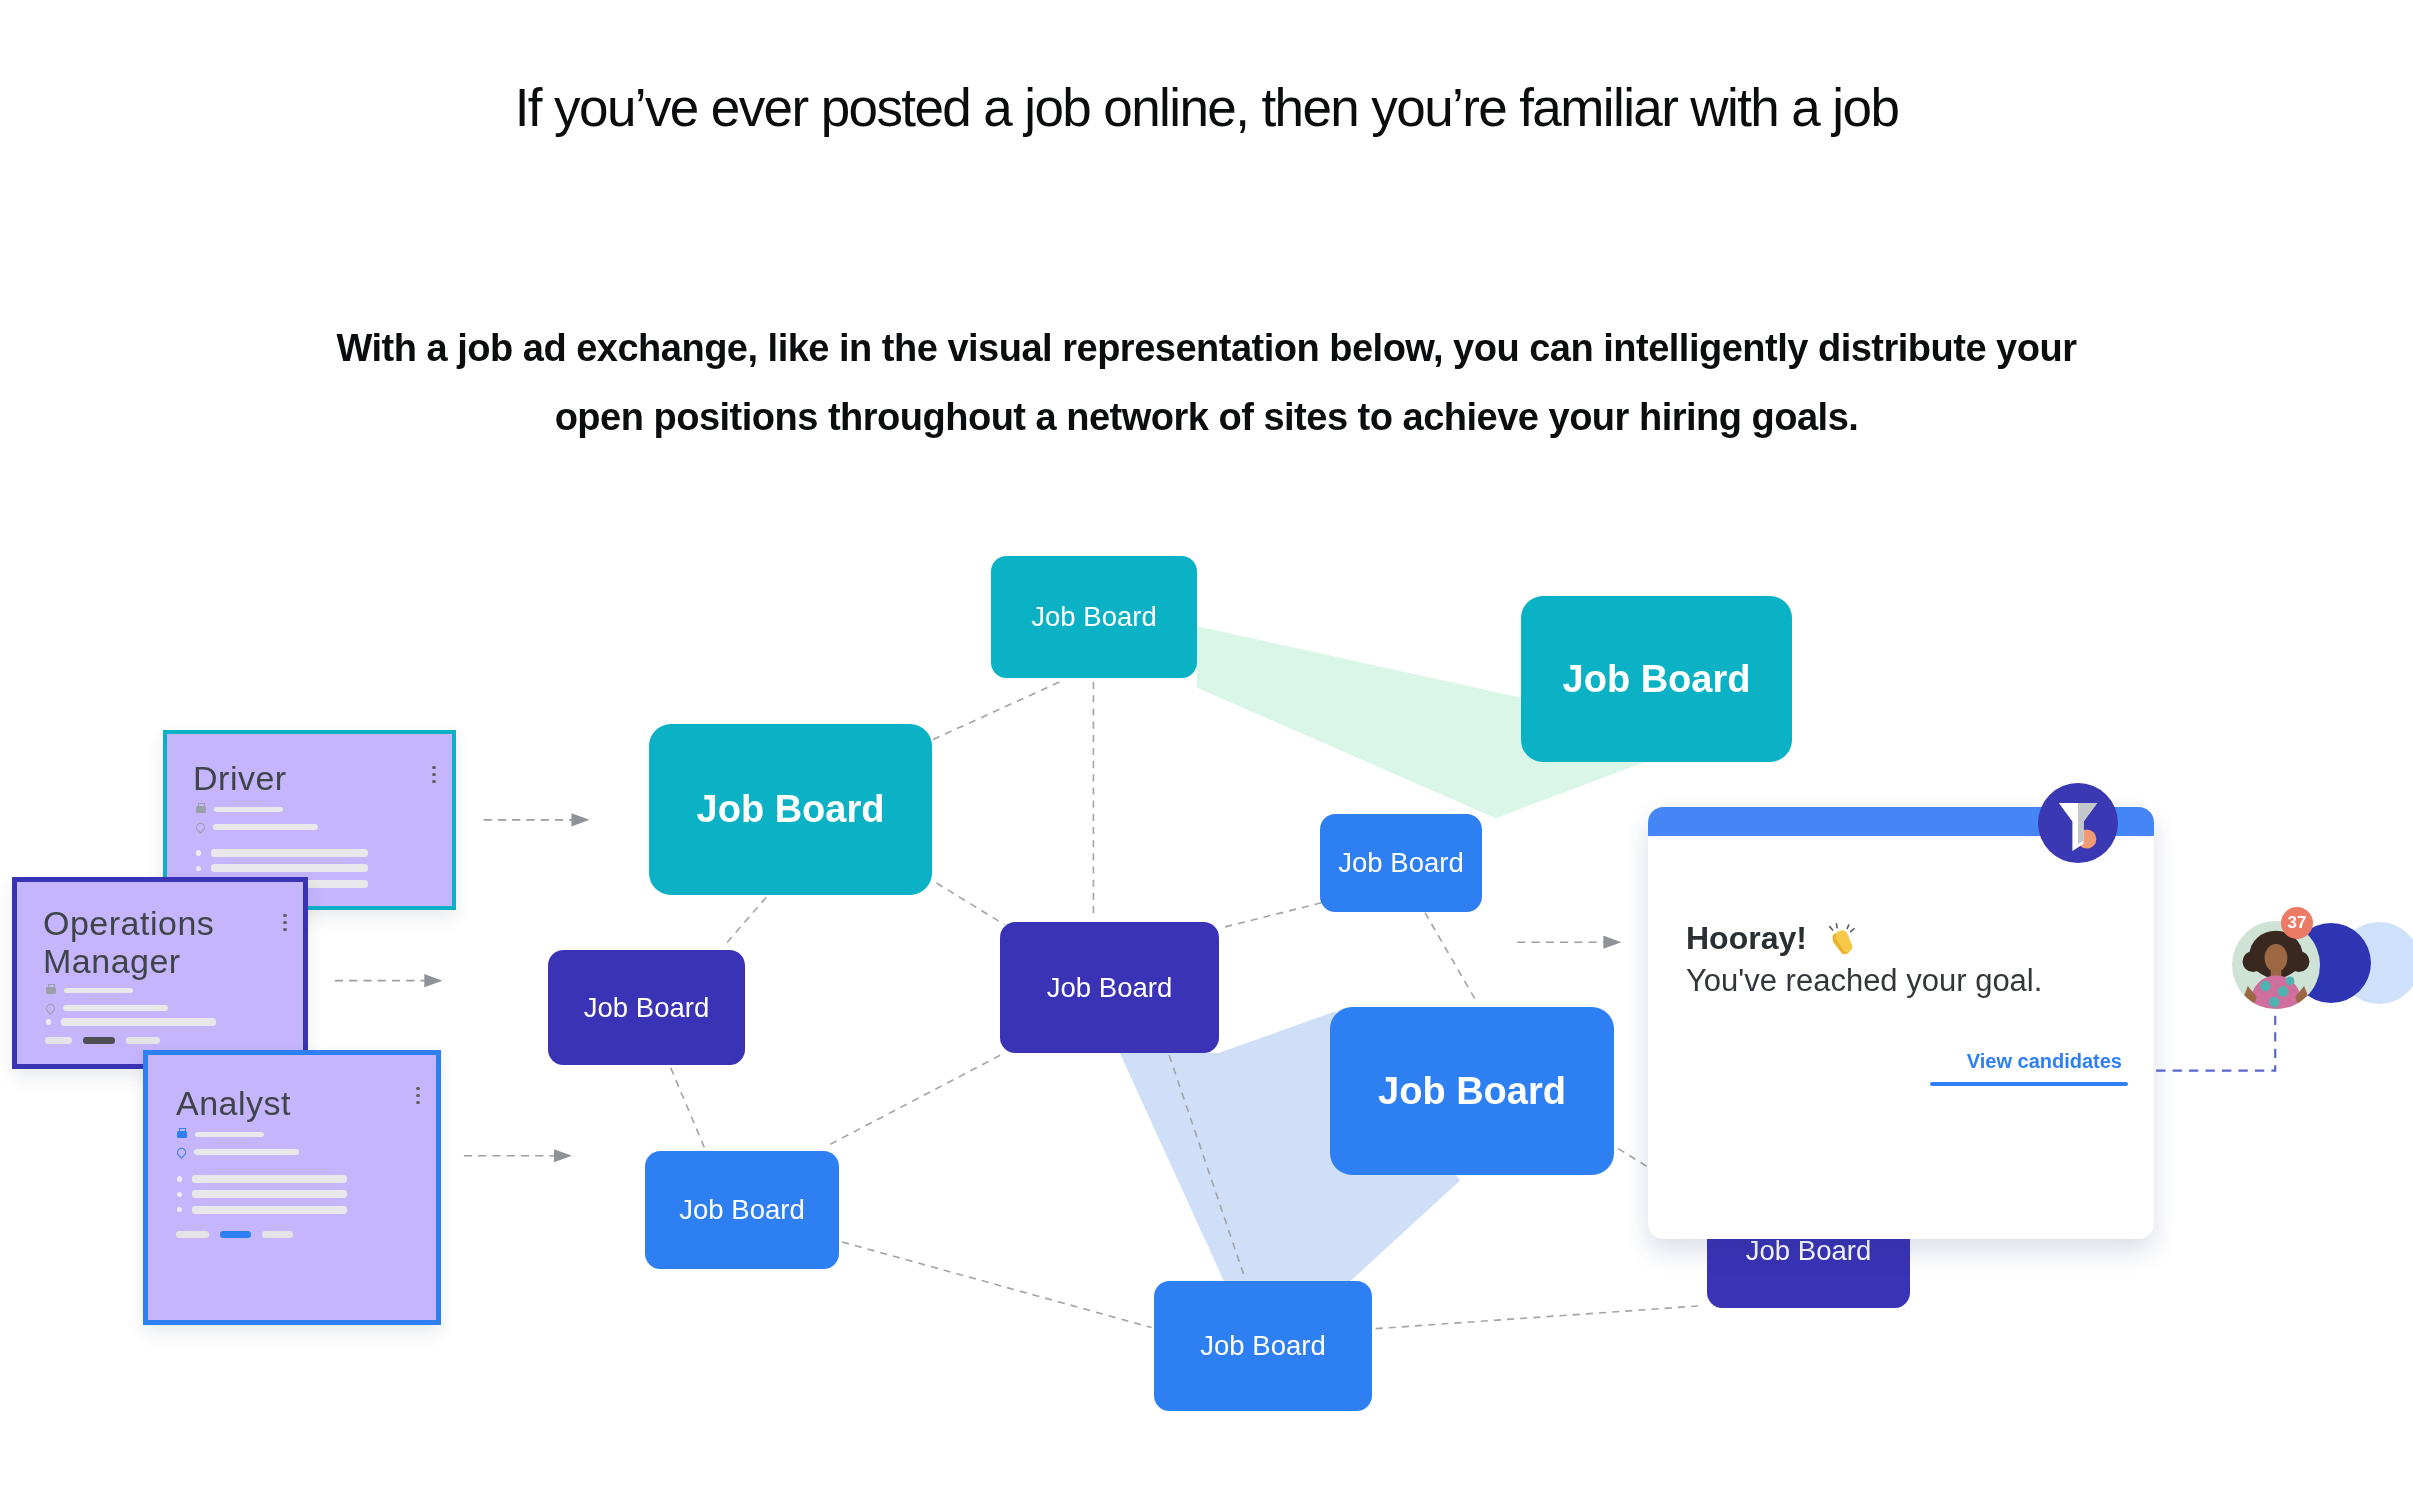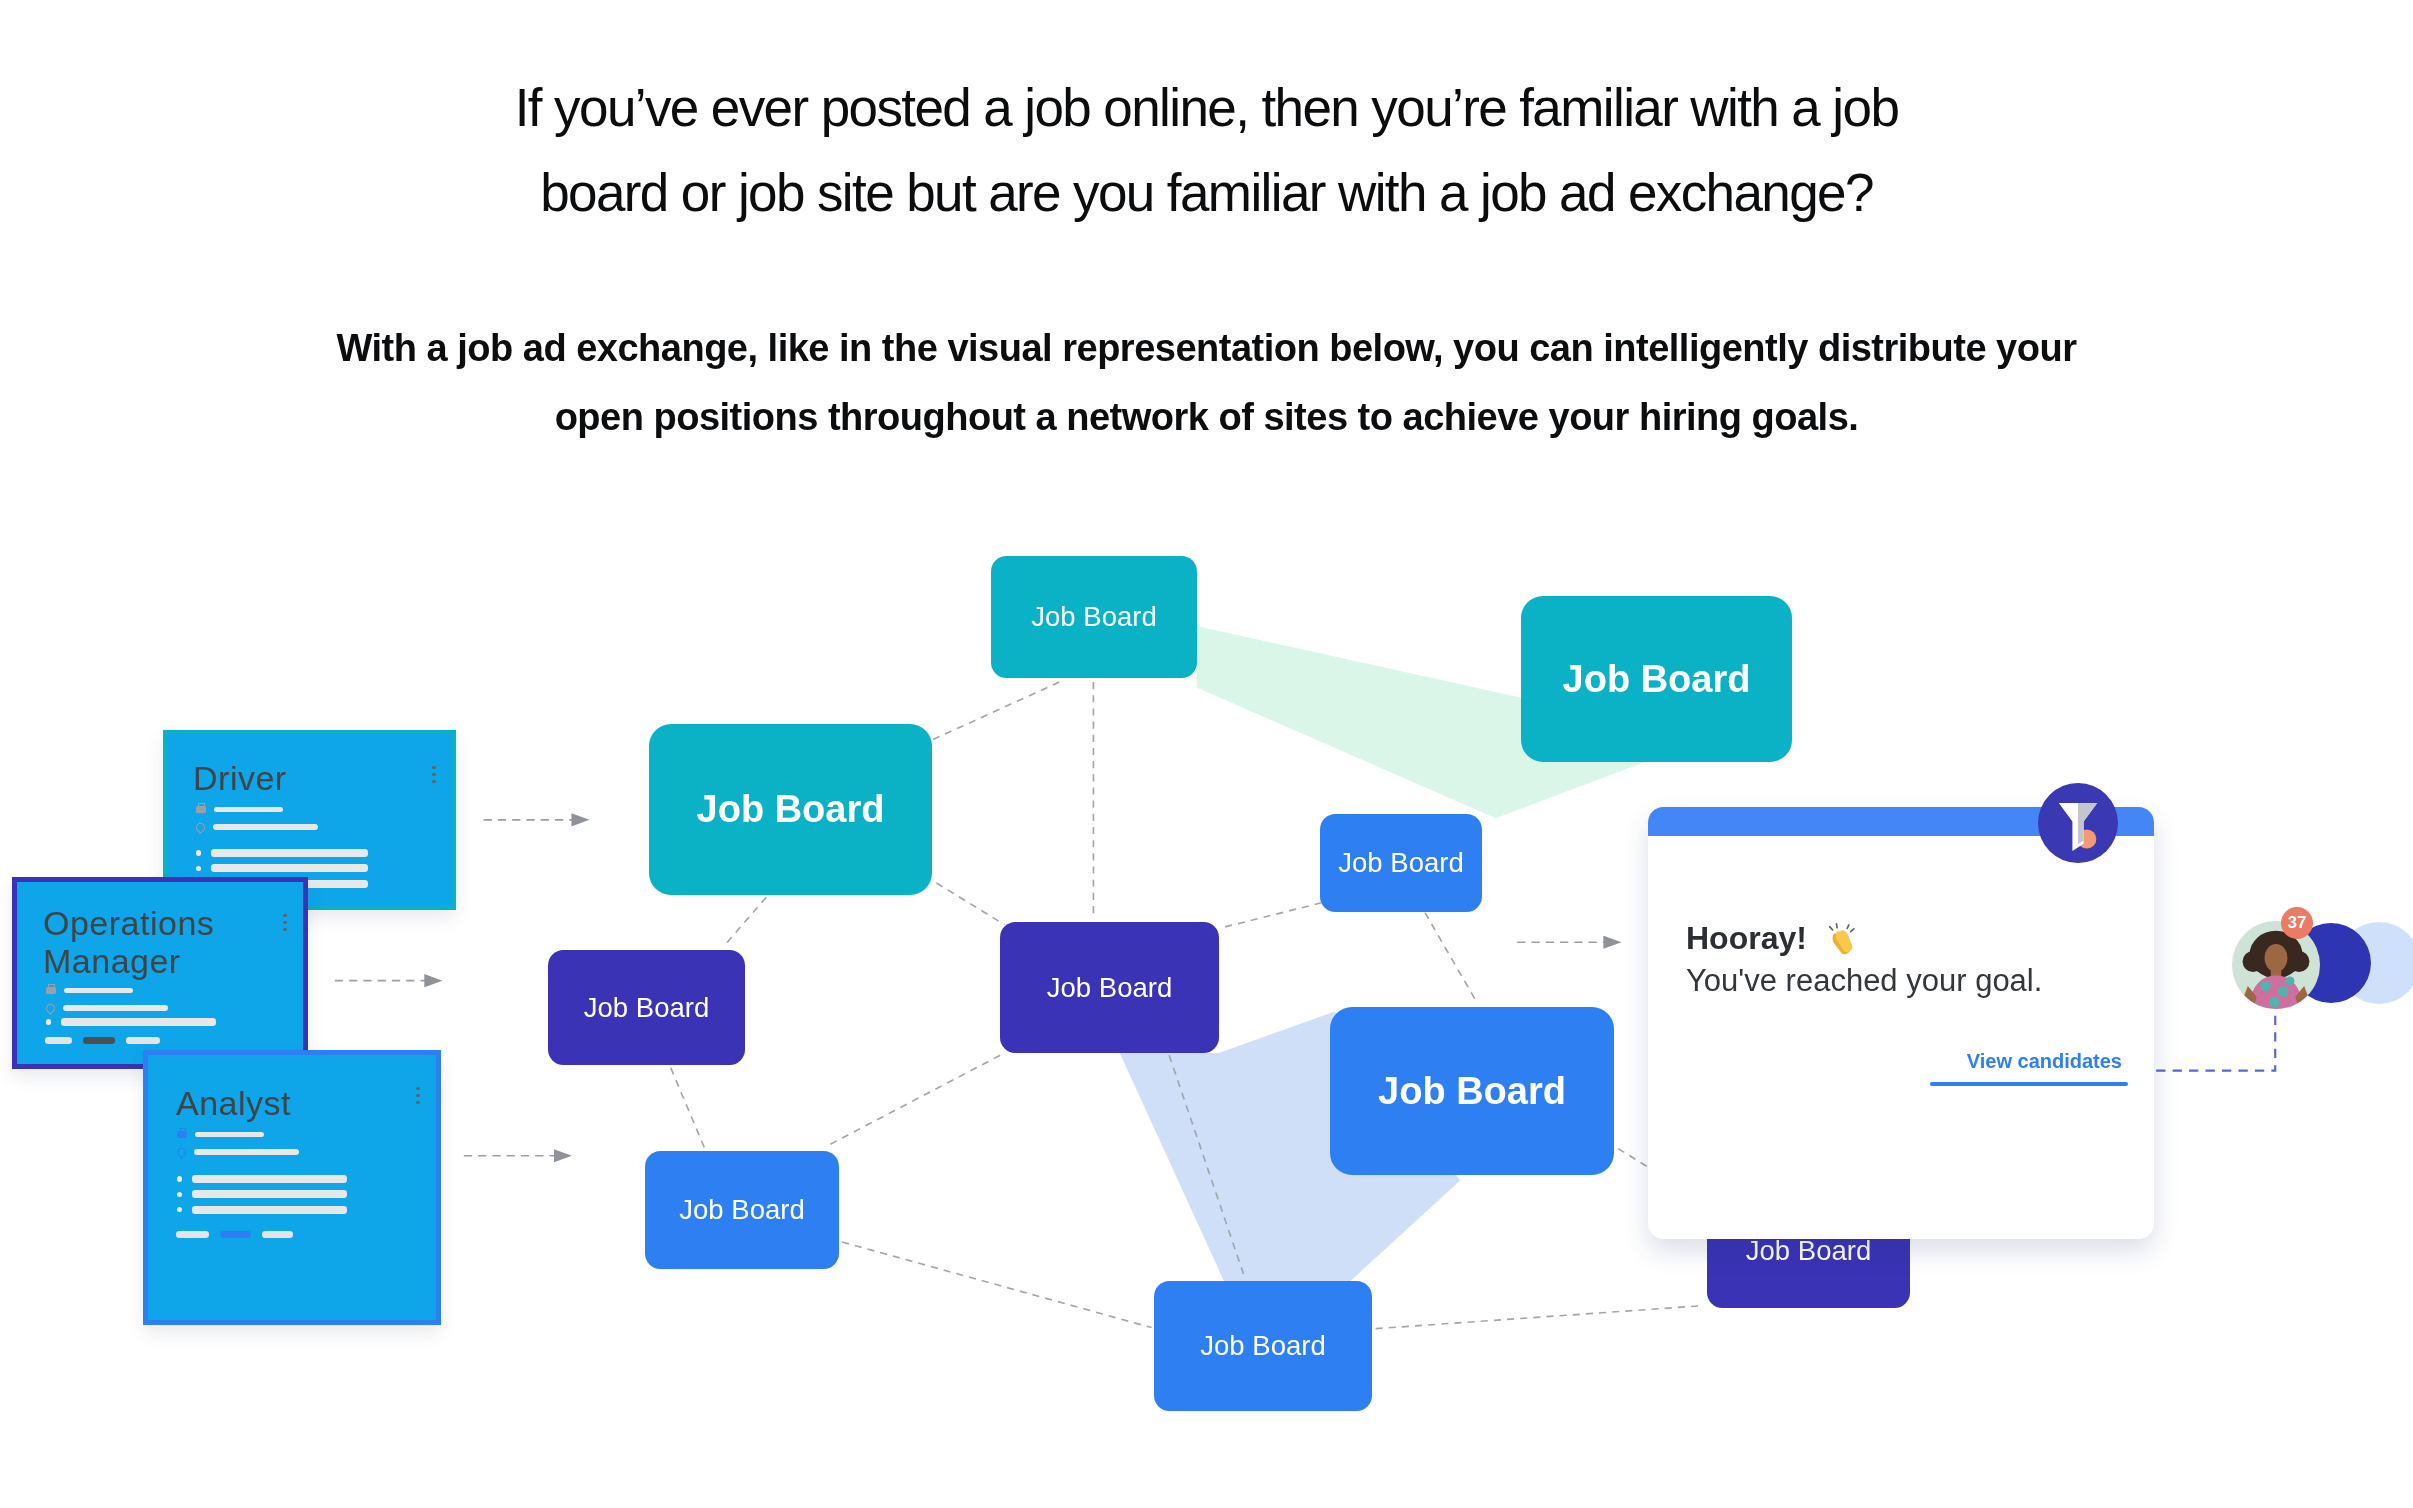--- a/index.html
+++ b/index.html
@@ -29,21 +29,21 @@
     position:absolute; z-index:3; display:flex; align-items:center; justify-content:center;
     color:#fff;
   }
   .node.small { border-radius:15.4px; font-size:27.5px; font-weight:400; }
   .node.large { border-radius:22px; font-size:38px; font-weight:700; }
   .node.teal   { background:#0bb1c4; }
   .node.indigo { background:#3a33b5; }
   .node.blue   { background:#2e80f2; }
 
   
-  .job-card { position:absolute; background:#0ea5e9; box-shadow:0 7.7px 16.5px rgba(50,60,90,.10); }
+  .job-card { position:absolute; background:#c4b5fd; box-shadow:0 7.7px 16.5px rgba(50,60,90,.10); }
   #card-driver  { left:163px; top:730px; width:293px; height:180px; border:4.4px solid #0bb1c4; z-index:2; }
   #card-ops     { left:12px;  top:877px; width:296px; height:192px; border:5px solid #3a33b5; z-index:3; }
   #card-analyst { left:143px; top:1050px; width:298px; height:275px; border:5px solid #2e80f2; z-index:4; }
 
   .jc-title { position:absolute; left:26px; top:25px; font-size:34px; line-height:38px;
               color:#3f4449; letter-spacing:0.5px; }
   #card-ops .jc-title { width:198px; top:22px; }
   #card-analyst .jc-title { left:28px; top:28.5px; }
 
   .kebab-icon { position:absolute; right:16.5px; top:32px; display:flex; flex-direction:column; gap:3.8px; }
@@ -107,21 +107,20 @@
     position:absolute; left:2281px; top:907px; width:32px; height:32px; z-index:5;
     background:#ec7b66; border-radius:50%; color:#fff; font-size:17px; font-weight:700;
     display:flex; align-items:center; justify-content:center;
   }
 </style>
 </head>
 <body>
 
 <h1 class="heading">
   <span>If you’ve ever posted a job online, then you’re familiar with a job</span><br>
-  <span>board or job site but are you familiar with a job ad exchange?</span>
 </h1>
 <p class="subheading">
   <span>With a job ad exchange, like in the visual representation below, you can intelligently distribute your</span><br>
   <span>open positions throughout a network of sites to achieve your hiring goals.</span>
 </p>
 
 <svg id="links" width="2413" height="1509" viewBox="0 0 4396 2748">
   <defs>
     <marker id="arrowhead" markerWidth="12" markerHeight="10" refX="9" refY="4" orient="auto">
       <path d="M0,0 L11,4 L0,8 Z" fill="#8f9398"></path>

